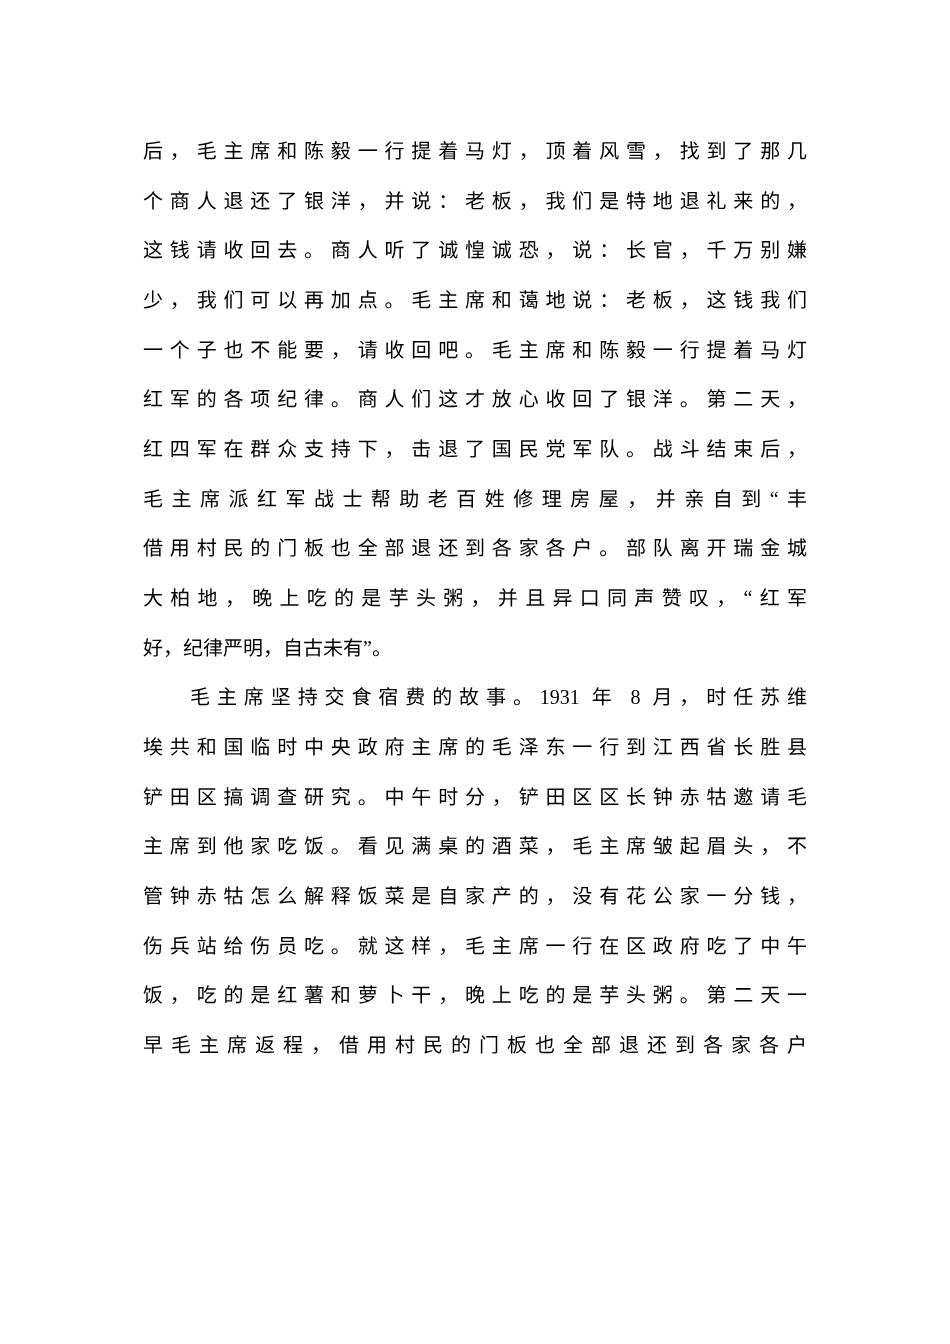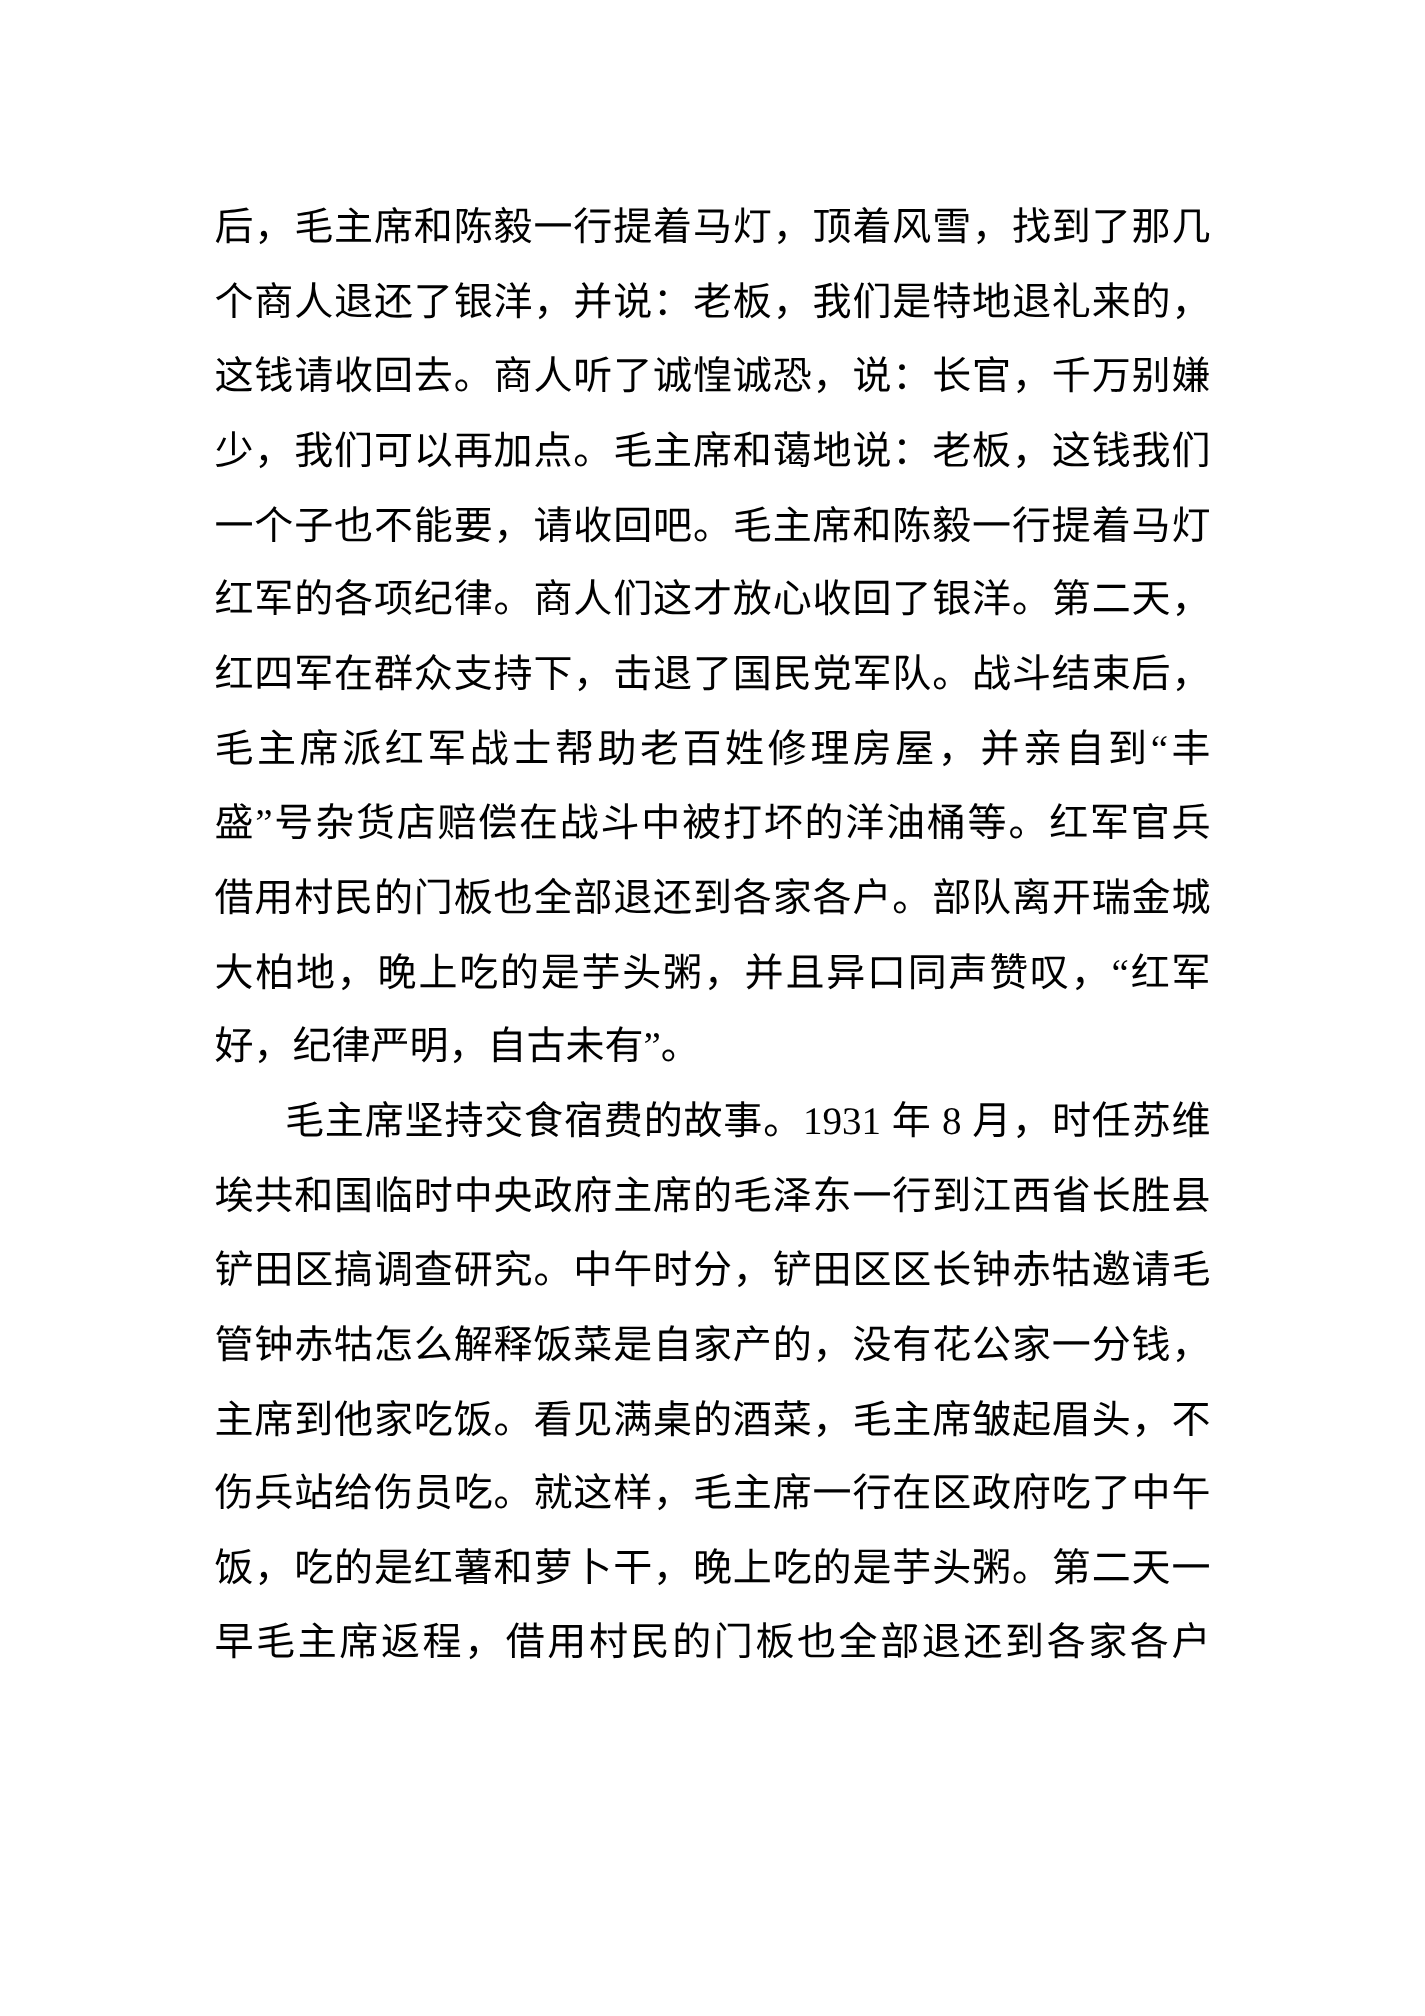--- a/index.html
+++ b/index.html
@@ -15,21 +15,21 @@
     box-sizing: border-box;
     padding: 127px 143px 0 143px;
     overflow: hidden;
     font-family: "Liberation Serif", "DejaVu Serif", serif;
     color: #000000;
   }
   .text-block {
     width: 664px;
   }
   .line {
-    font-size: 26px;
+    font-size: 20px;
     height: 49.66px;
     line-height: 49.66px;
     text-align: justify;
     text-align-last: justify;
     overflow: hidden;
     white-space: normal;
     letter-spacing: 0;
   }
   .line.para-end {
     text-align-last: left;
@@ -44,26 +44,25 @@
 <div class="page">
   <div class="text-block" id="text-block">
       <div class="line">后，毛主席和陈毅一行提着马灯，顶着风雪，找到了那几</div>
       <div class="line">个商人退还了银洋，并说：老板，我们是特地退礼来的，</div>
       <div class="line">这钱请收回去。商人听了诚惶诚恐，说：长官，千万别嫌</div>
       <div class="line">少，我们可以再加点。毛主席和蔼地说：老板，这钱我们</div>
       <div class="line">一个子也不能要，请收回吧。毛主席和陈毅一行提着马灯</div>
       <div class="line">红军的各项纪律。商人们这才放心收回了银洋。第二天，</div>
       <div class="line">红四军在群众支持下，击退了国民党军队。战斗结束后，</div>
       <div class="line">毛主席派红军战士帮助老百姓修理房屋，并亲自到“丰</div>
-      <div class="line">盛”号杂货店赔偿在战斗中被打坏的洋油桶等。红军官兵</div>
       <div class="line">借用村民的门板也全部退还到各家各户。部队离开瑞金城</div>
       <div class="line">大柏地，晚上吃的是芋头粥，并且异口同声赞叹，“红军</div>
       <div class="line para-end">好，纪律严明，自古未有”。</div>
       <div class="line first-indent">毛主席坚持交食宿费的故事。1931 年 8 月，时任苏维</div>
       <div class="line">埃共和国临时中央政府主席的毛泽东一行到江西省长胜县</div>
       <div class="line">铲田区搞调查研究。中午时分，铲田区区长钟赤牯邀请毛</div>
+      <div class="line">主席到他家吃饭。看见满桌的酒菜，毛主席皱起眉头，不</div>
       <div class="line">管钟赤牯怎么解释饭菜是自家产的，没有花公家一分钱，</div>
-      <div class="line">主席到他家吃饭。看见满桌的酒菜，毛主席皱起眉头，不</div>
       <div class="line">伤兵站给伤员吃。就这样，毛主席一行在区政府吃了中午</div>
       <div class="line">饭，吃的是红薯和萝卜干，晚上吃的是芋头粥。第二天一</div>
       <div class="line">早毛主席返程，借用村民的门板也全部退还到各家各户</div>
     </div>
 </div>
 
 </body></html>

